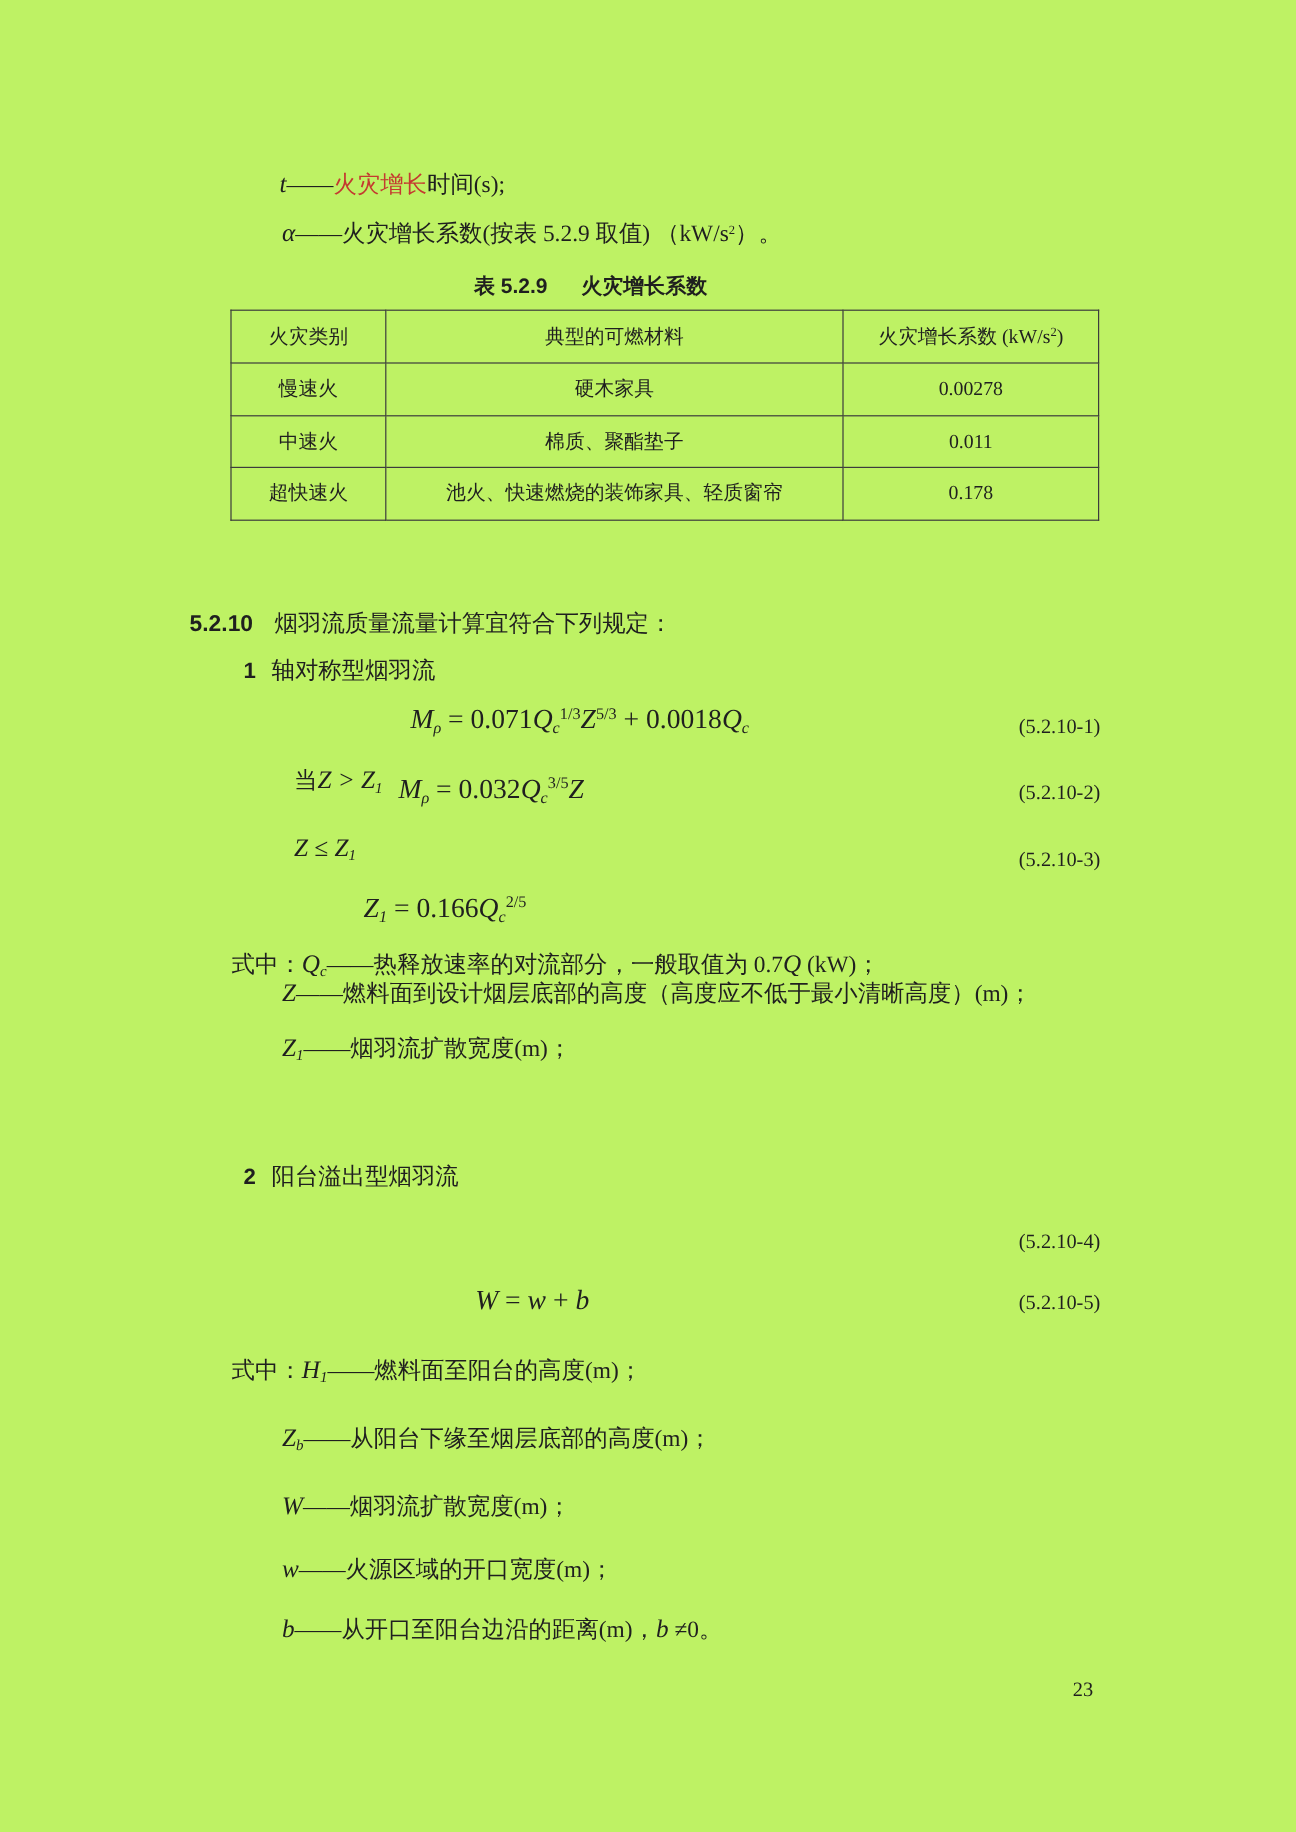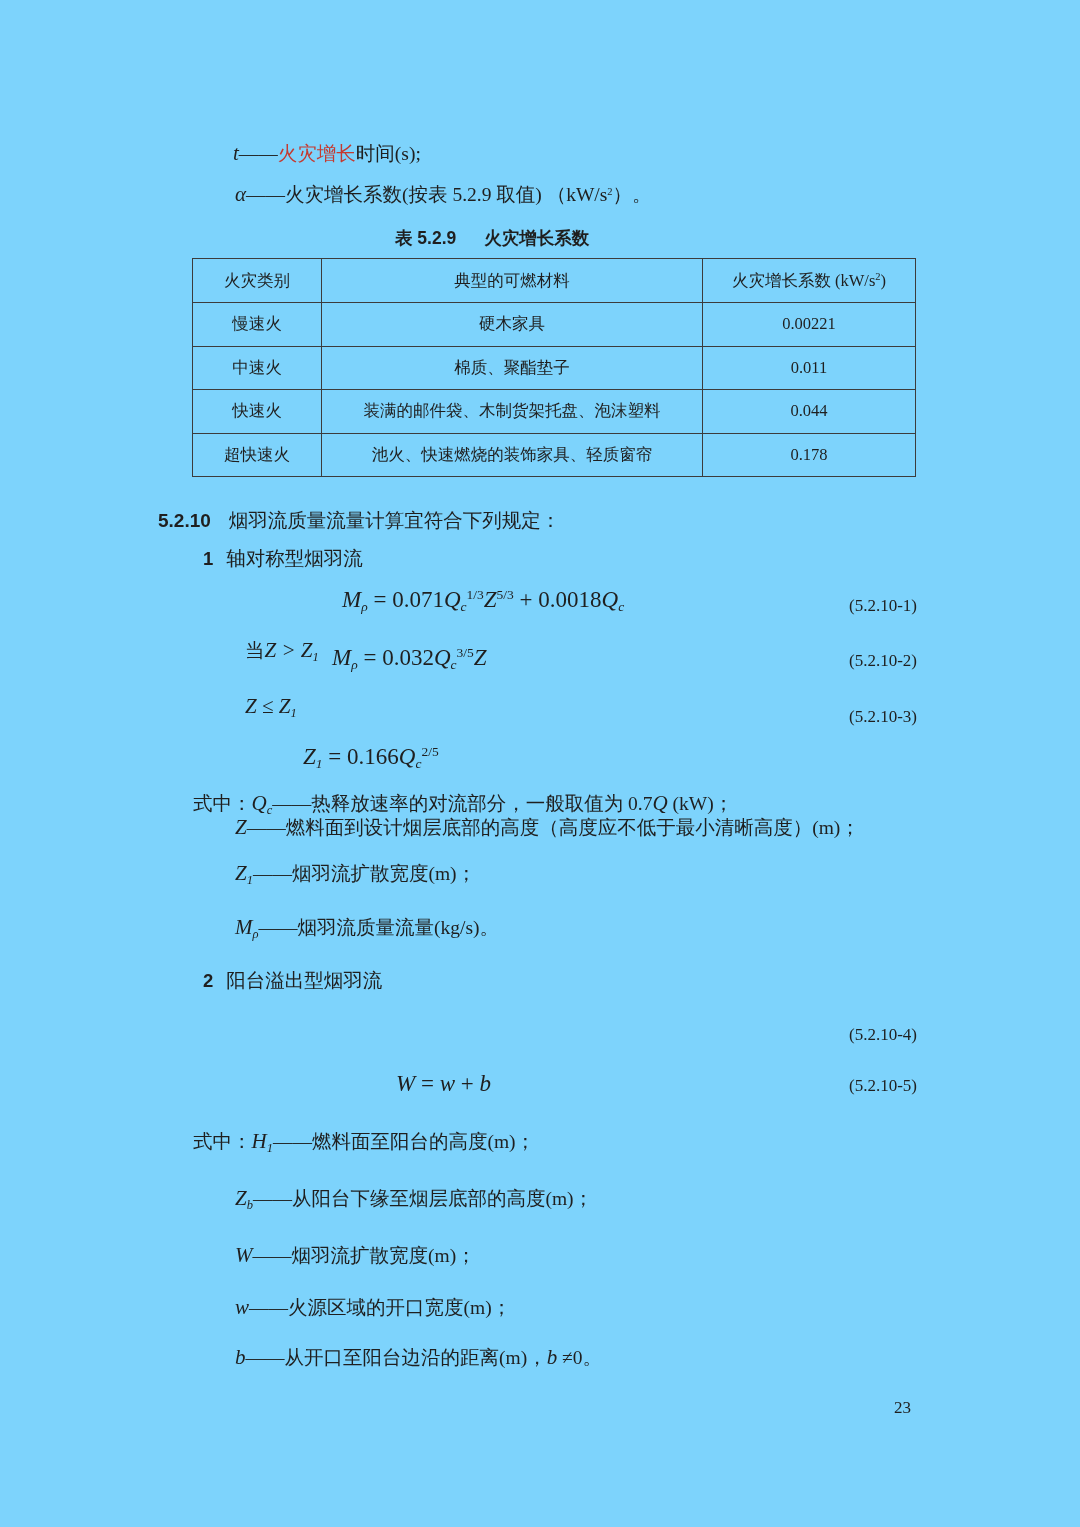--- a/index.html
+++ b/index.html
@@ -1,16 +1,16 @@
 <!DOCTYPE html>
 <html><head>
 <meta charset="utf-8">
 <style>
   html,body{margin:0;padding:0;background:#ffffff;}
-  .page{position:relative;width:1080px;height:1527px;background:#7dd3fc;
+  .page{position:relative;width:1080px;height:1527px;background:#bef264;
         font-family:"Liberation Serif",serif;color:#1f1f1f;overflow:hidden;}
   .abs{position:absolute;white-space:nowrap;line-height:1.25;}
   .body19{font-size:19.5px;}
   .v{font-style:italic;}
   .v21{font-style:italic;font-size:21px;}
   .red{color:#c43a30;}
   .heiti{font-family:"Liberation Sans",sans-serif;font-weight:700;}
   .gap28{display:inline-block;width:28px;}
   .gap18{display:inline-block;width:18px;}
   .gap14{display:inline-block;width:13px;}
@@ -51,31 +51,26 @@
   <table class="tbl">
     <tbody>
         <tr>
       <td>火灾类别</td>
       <td>典型的可燃材料</td>
       <td><span>火灾增长系数 (kW/s</span><span class="sup2">2</span><span>)</span></td>
     </tr>
     <tr>
       <td>慢速火</td>
       <td>硬木家具</td>
-      <td>0.00221</td>
+      <td>0.00278</td>
     </tr>
     <tr>
       <td>中速火</td>
       <td>棉质、聚酯垫子</td>
       <td>0.011</td>
-    </tr>
-    <tr>
-      <td>快速火</td>
-      <td>装满的邮件袋、木制货架托盘、泡沫塑料</td>
-      <td>0.044</td>
     </tr>
     <tr>
       <td>超快速火</td>
       <td>池火、快速燃烧的装饰家具、轻质窗帘</td>
       <td>0.178</td>
     </tr>
   </tbody>
     </table>
 
   <div class="abs body19" style="left:158px;top:509px;"><span class="heiti" style="font-size:19px;">5.2.10</span><span class="gap18"></span><span>烟羽流质量流量计算宜符合下列规定：</span></div>
@@ -92,21 +87,20 @@
 
   <div class="abs formula" style="left:303px;top:703px;margin-top:42px;"><span class="v">Z</span><sub>1</sub><span class="num"> = 0.166</span><span class="v">Q</span><sub>c</sub><sup>2/5</sup></div>
   <div class="abs eqnum" style="right:163px;top:708px;">(5.2.10-3)</div>
 
   <div class="abs defline" style="left:193px;top:790px;"><span>式中：</span><span class="dvar">Q</span><sub>c</sub><span>——</span><span>热释放速率的对流部分，一般取值为 0.7</span><span class="dvar">Q</span><span> (kW)；</span></div>
 
   <div class="abs defline" style="left:235px;top:814px;"><span class="dvar">Z</span><span>——</span><span>燃料面到设计烟层底部的高度（高度应不低于最小清晰高度）(m)；</span></div>
 
   <div class="abs defline" style="left:235px;top:860px;"><span class="dvar">Z</span><sub>1</sub><span>——</span><span>烟羽流扩散宽度(m)；</span></div>
 
-  <div class="abs defline" style="left:235px;top:914px;"><span class="dvar">M</span><sub>ρ</sub><span>——</span><span>烟羽流质量流量(kg/s)。</span></div>
 
   <div class="abs body19" style="left:203px;top:969px;"><span class="heiti" style="font-size:18.5px;">2</span><span class="gap14"></span><span>阳台溢出型烟羽流</span></div>
 
   <div class="abs eqnum" style="right:163px;top:1026px;">(5.2.10-4)</div>
 
   <div class="abs formula" style="left:396px;top:1072px;"><span class="v">W</span><span class="num"> = </span><span class="v">w</span><span class="num"> + </span><span class="v">b</span></div>
   <div class="abs eqnum" style="right:163px;top:1077px;">(5.2.10-5)</div>
 
   <div class="abs defline" style="left:193px;top:1128px;"><span>式中：</span><span class="dvar">H</span><sub>1</sub><span>——</span><span>燃料面至阳台的高度(m)；</span></div>
 

